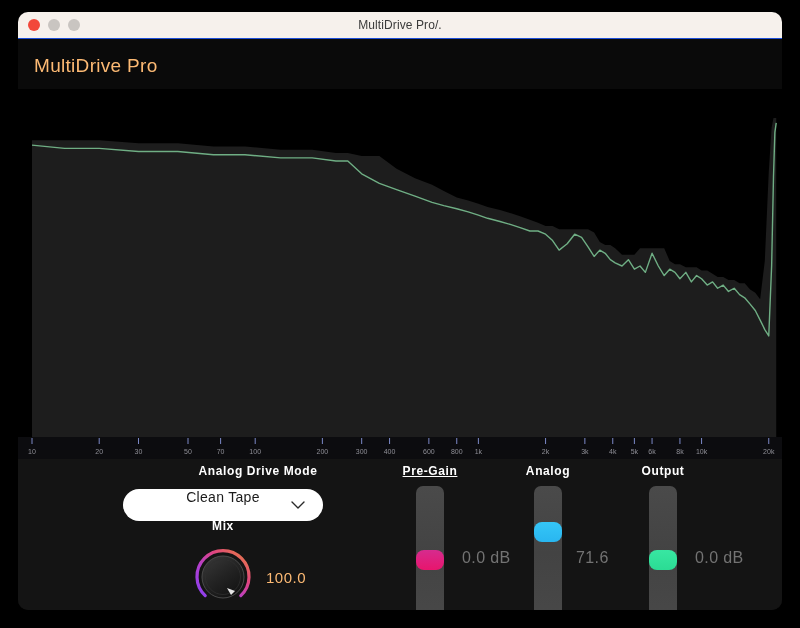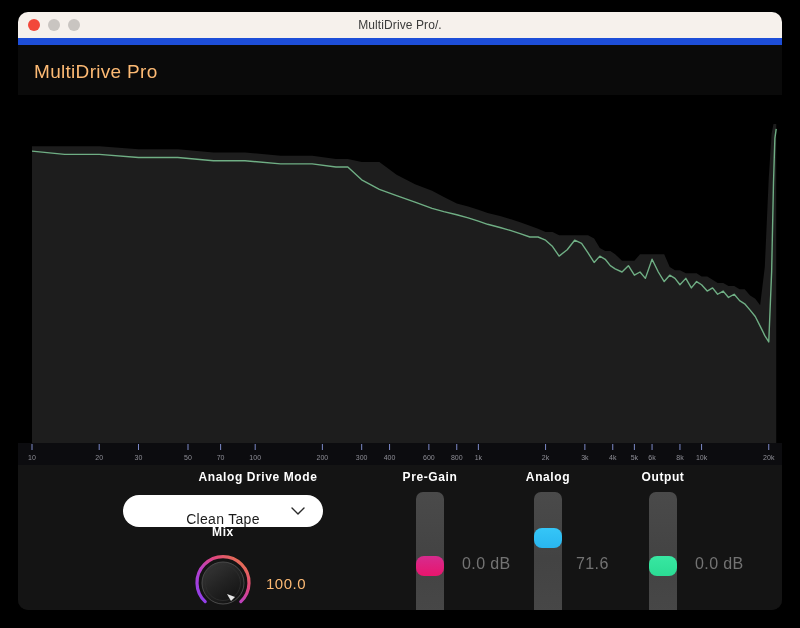--- a/index.html
+++ b/index.html
@@ -29,21 +29,21 @@
     border-radius: 10px;
     background: #111111;
     overflow: hidden;
     box-shadow: 0 2px 14px rgba(0,0,0,0.85);
   }
 
   .titlebar {
     position: relative;
     height: 26px;
     background: #f6f1ec;
-    border-bottom: 7px solid #1d4ed8;
+    border-bottom: 1px solid #1d4ed8;
     display: flex;
     align-items: center;
   }
 
   .traffic {
     display: flex;
     gap: 8px;
     margin-left: 10px;
   }
   .light {
@@ -130,21 +130,21 @@
 
   .dropdown {
     position: absolute;
     left: 105px;
     top: 30px;
     width: 200px;
     height: 32px;
     border-radius: 16px;
     background: #ffffff;
     display: flex;
-    align-items: flex-end;
+    align-items: flex-start;
     justify-content: center;
     cursor: pointer;
   }
   .dropdown-value {
     font-size: 14px;
     color: #1b1b1b;
     letter-spacing: 0.3px;
   }
   .chev {
     position: absolute;
@@ -304,21 +304,21 @@
             <path d="M 12.2 48.6 A 26 26 0 1 1 47.8 48.6" fill="none" stroke="url(#ringgrad)" stroke-width="3.2" stroke-linecap="round"></path>
             <circle cx="30" cy="30" r="21" fill="url(#knobgrad)" stroke="#4a4a4a" stroke-width="1"></circle>
             <circle cx="30" cy="30" r="17.5" fill="none" stroke="#2e2e2e" stroke-width="0.8"></circle>
             <path d="M 42 44 L 34 41 L 38 48 Z" fill="#e6e6e6"></path>
           </svg>
         </div>
 
         <div class="knob-value">100.0</div>
 
         <div class="slider-group">
-          <div class="ctl-label" style="left:352px; top:5px; width:120px;">Pre-Gain</div>
+          <div class="ctl-label" style="left:352px; top:5px; width:120px;text-decoration:underline;">Pre-Gain</div>
           <div class="slider-track" style="left:398px; top:27px;">
             <div class="slider-thumb" id="thumb-pre-gain" style="top: 64px; background: linear-gradient(rgb(214, 43, 142) 0%, rgb(232, 21, 109) 100%);"></div>
           </div>
           <div class="slider-value" style="left:444px; top:90px;">0.0 dB</div>
         </div>
 
         <div class="slider-group">
           <div class="ctl-label" style="left:470px; top:5px; width:120px;">Analog</div>
           <div class="slider-track" style="left:516px; top:27px;">
             <div class="slider-thumb" id="thumb-amount" style="top: 36.352px; background: linear-gradient(rgb(53, 198, 247) 0%, rgb(41, 182, 240) 100%);"></div>

